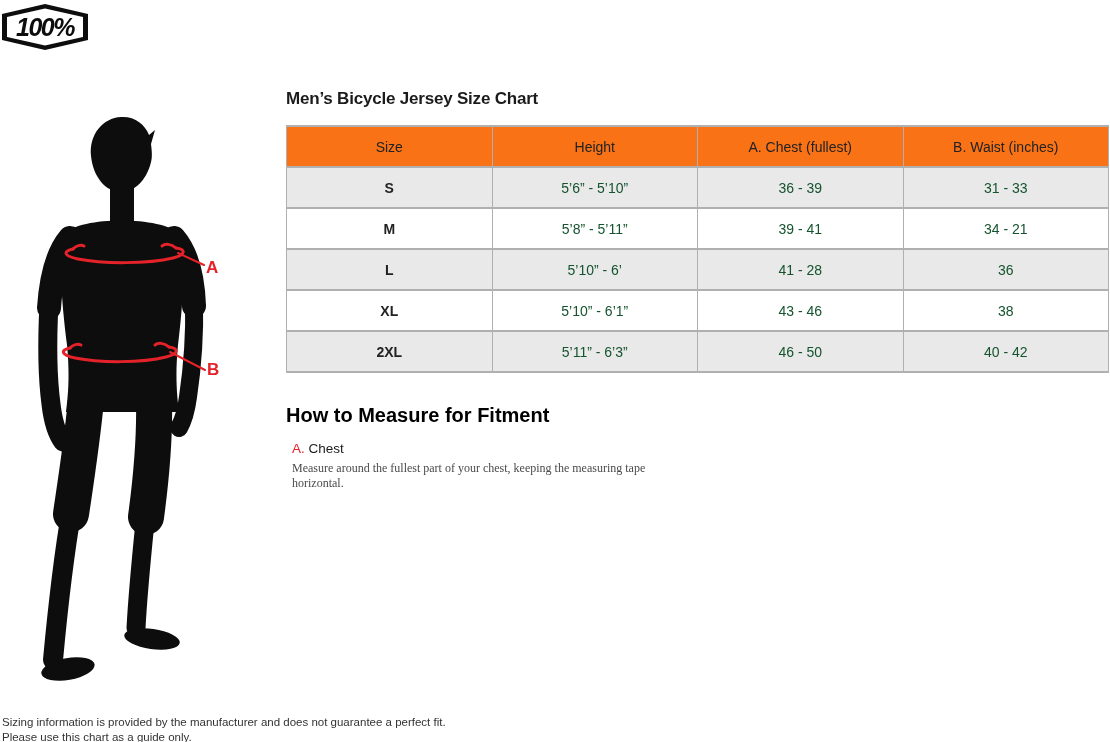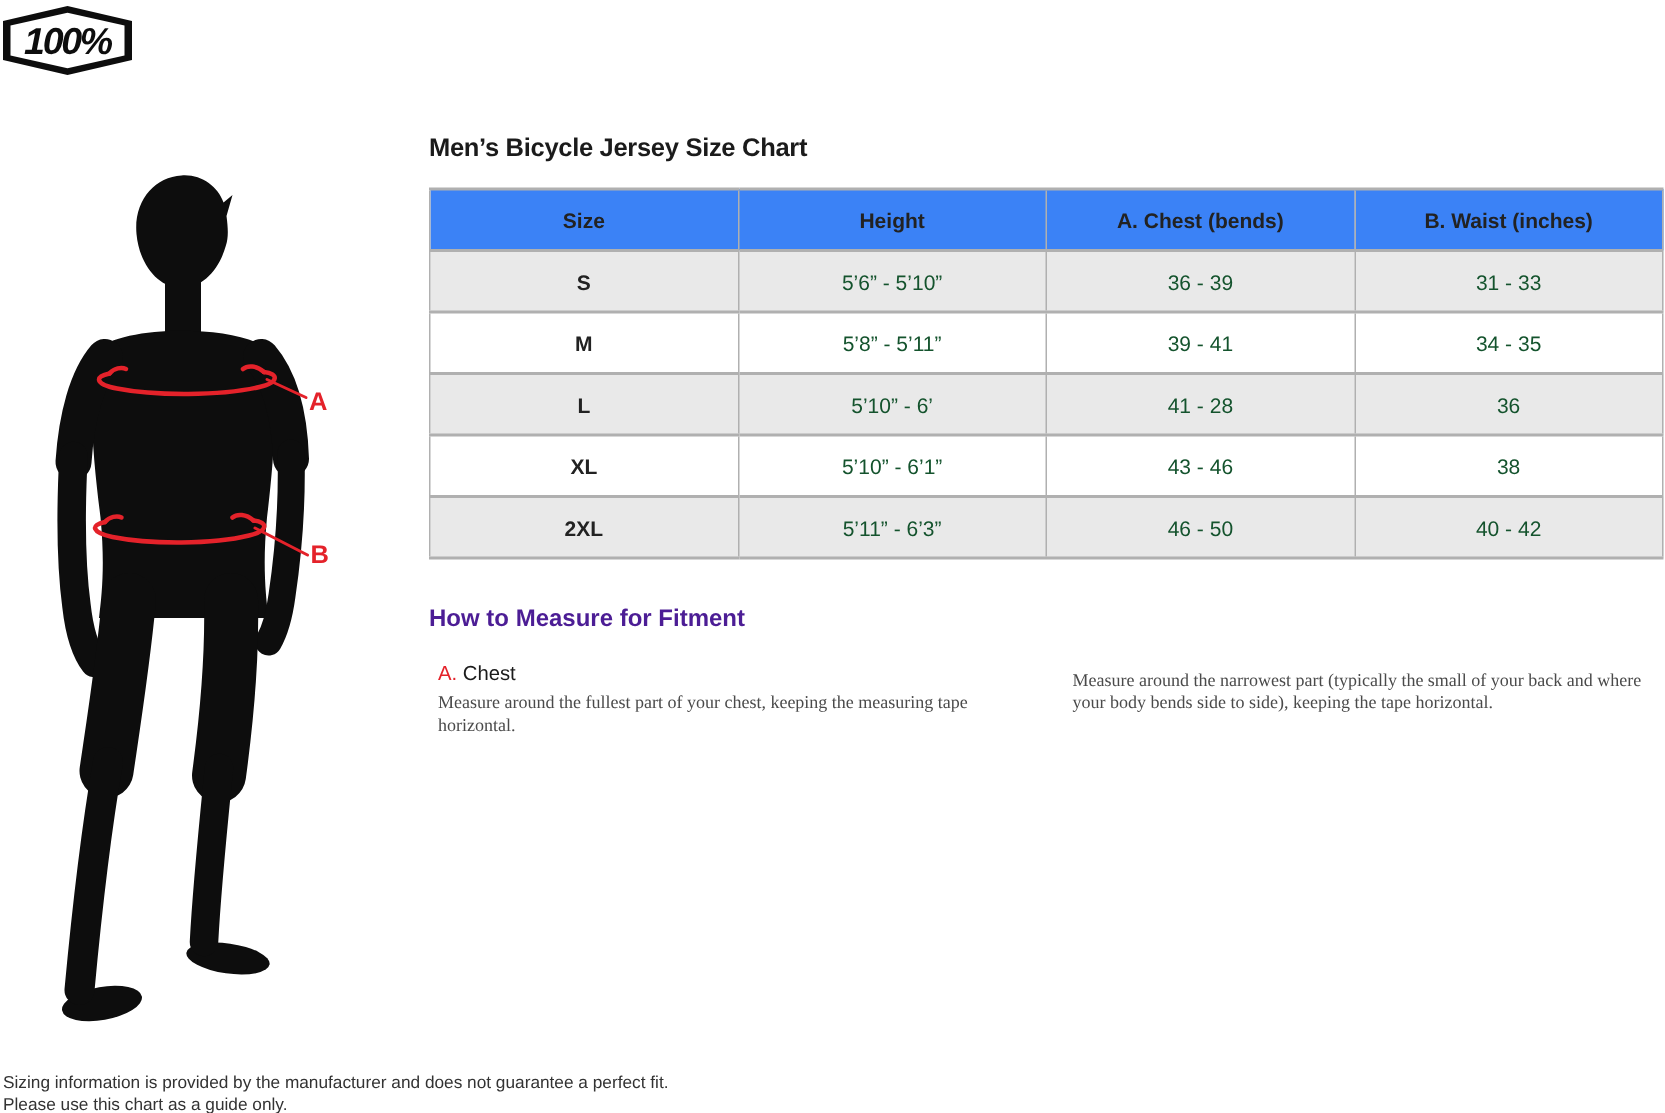--- a/index.html
+++ b/index.html
@@ -39,41 +39,41 @@
     height: 41px;
     text-align: center;
     vertical-align: middle;
     font-size: 14px;
     padding: 0 4px;
   }
   table.size-table tr:last-child th, table.size-table tr:last-child td {
     border-bottom-width: 2px;
   }
   table.size-table thead th {
-    background: #3b82f6;
-    font-weight: bold;
+    background: #f97316;
+    font-weight: normal;
     color: #222222;
     margin-left: 28px;
   }
   table.size-table tbody tr.alt td, table.size-table tbody tr.alt th {
     background: #e9e9e9;
   }
   table.size-table tbody th.size-col {
     font-weight: bold;
     color: #222222;
   }
   table.size-table tbody td { color: #14532d; font-weight: normal; }
 
   .howto-heading {
     position: absolute;
     left: 286px;
     top: 404px;
-    font-size: 16px;
+    font-size: 20px;
     font-weight: bold;
-    color: #4c1d95;
+    color: #000000;
   }
   .measure-item { position: absolute; top: 441px; }
   .measure-item.item-a { left: 292px; width: 402px; }
   .measure-item.item-c { left: 715px; width: 392px; }
   .measure-title { font-size: 13.5px; font-weight: normal; color: #1b1b1b; }
   .measure-letter { color: #e4222a; }
   .measure-desc {
     margin-top: 5px;
     font-size: 12px;
     line-height: 15px;
@@ -144,36 +144,36 @@
   </g>
 </svg>
 
 <div class="page-title">Men’s Bicycle Jersey Size Chart</div>
 
 <table class="size-table">
   <thead>
     <tr>
       <th>Size</th>
       <th>Height</th>
-      <th>A. Chest (bends)</th>
+      <th>A. Chest (fullest)</th>
       <th>B. Waist (inches)</th>
     </tr>
   </thead>
   <tbody>
     <tr class="alt">
       <th class="size-col">S</th>
       <td>5’6” - 5’10”</td>
       <td>36 - 39</td>
       <td>31 - 33</td>
     </tr>
     <tr>
       <th class="size-col">M</th>
       <td>5’8” - 5’11”</td>
       <td>39 - 41</td>
-      <td>34 - 35</td>
+      <td>34 - 21</td>
     </tr>
     <tr class="alt">
       <th class="size-col">L</th>
       <td>5’10” - 6’</td>
       <td>41 - 28</td>
       <td>36</td>
     </tr>
     <tr>
       <th class="size-col">XL</th>
       <td>5’10” - 6’1”</td>
@@ -193,19 +193,18 @@
 
 <div class="measure-item item-a">
   <div class="measure-title">
     <span class="measure-letter">A.</span>
     <span>Chest</span>
   </div>
   <div class="measure-desc">Measure around the fullest part of your chest, keeping the measuring tape horizontal.</div>
 </div>
 
 <div class="measure-item item-c">
-  <div class="measure-desc">Measure around the narrowest part (typically the small of your back and where your body bends side to side), keeping the tape horizontal.</div>
 </div>
 
 <div class="footer-note">
   <div>Sizing information is provided by the manufacturer and does not guarantee a perfect fit.</div>
   <div>Please use this chart as a guide only.</div>
 </div>
 
 </body></html>

